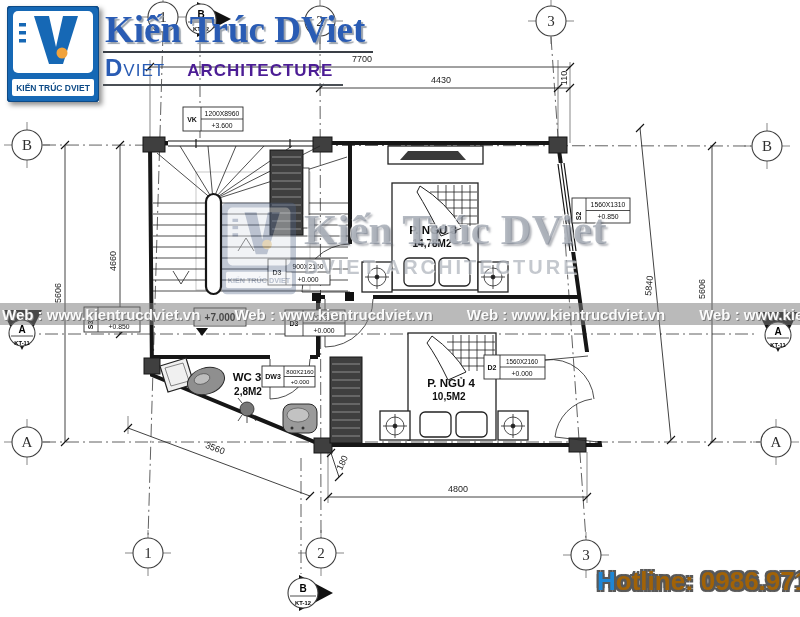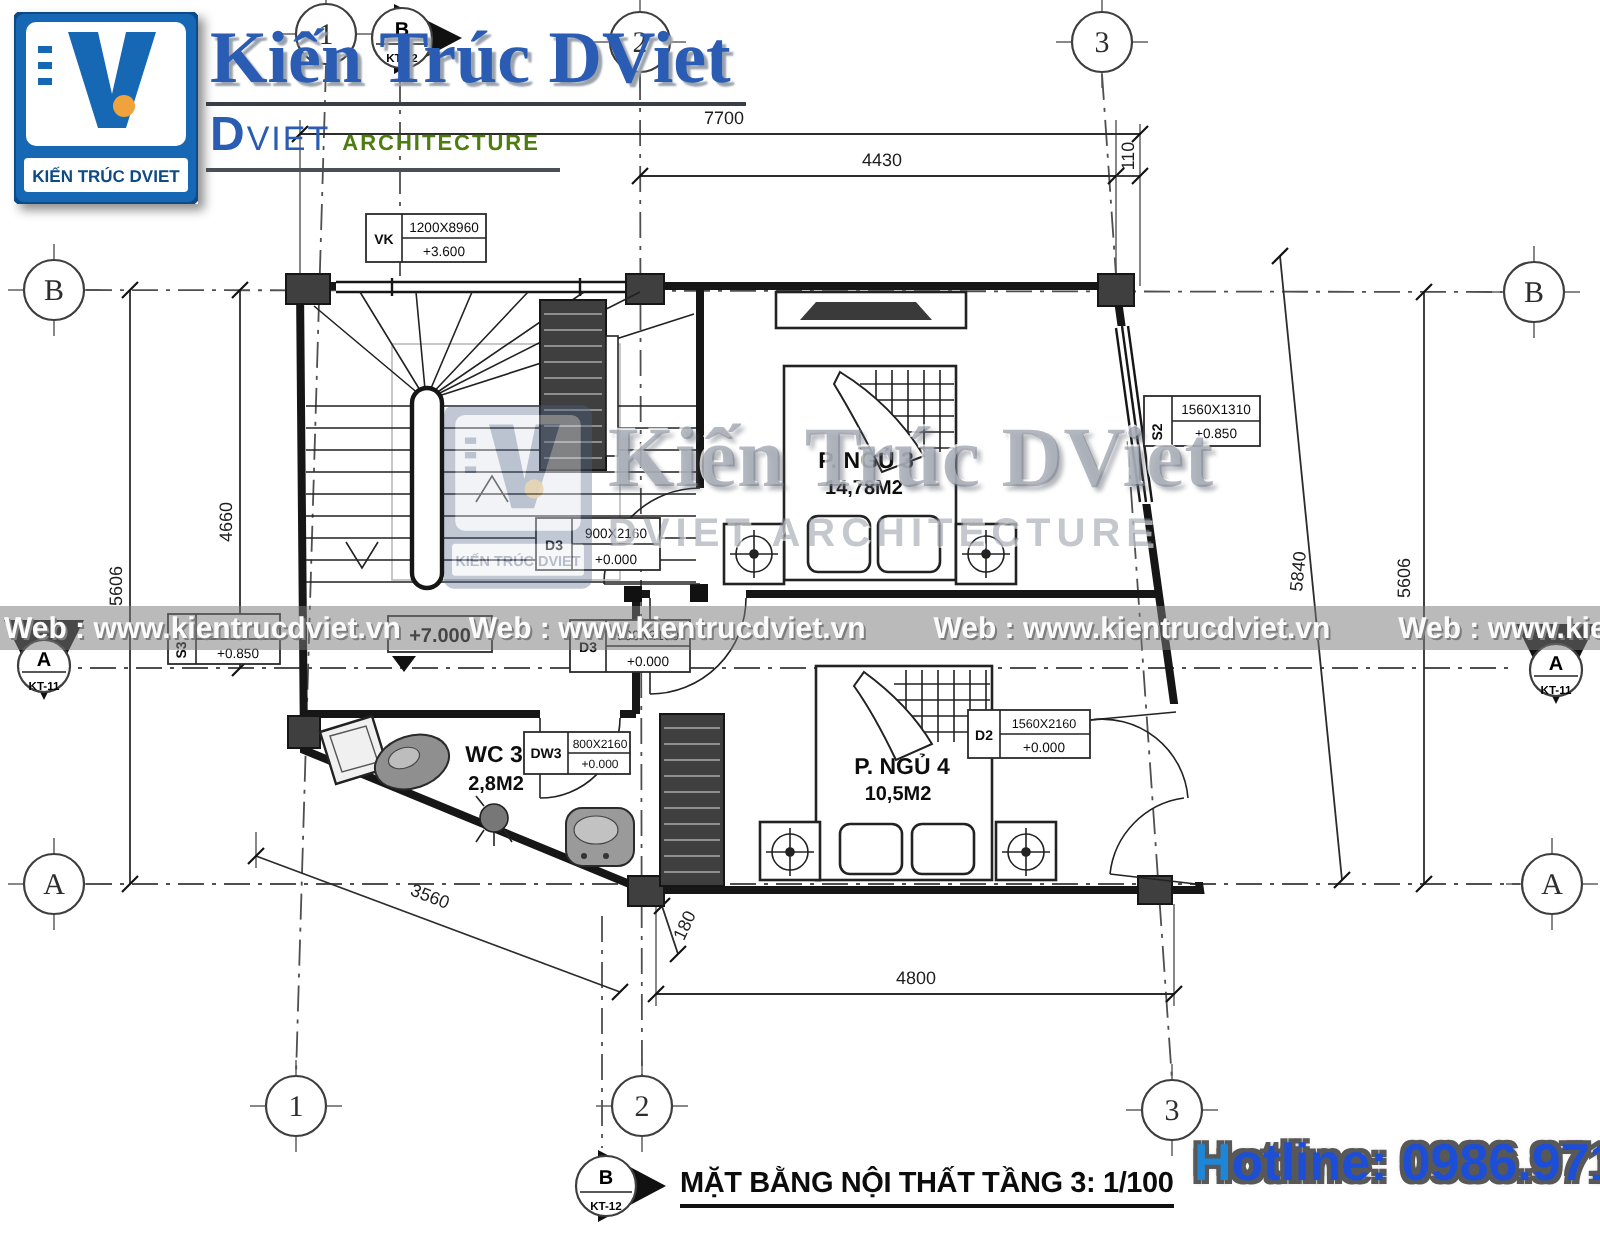--- a/index.html
+++ b/index.html
@@ -10,21 +10,21 @@
   .logo{position:absolute;left:7px;top:6px;width:92px;height:96px;
         box-shadow:3px 3px 5px rgba(0,0,0,.45);}
   .brand{position:absolute;left:103px;top:10px;white-space:nowrap;}
   .brand-title{font-family:"Liberation Serif",serif;font-weight:bold;font-size:37px;
                line-height:40px;color:#2a5cb4;text-shadow:2px 2px 1px #9aa2ac;
                border-bottom:2px solid #3a3f46;padding:0 8px 1px 2px;display:inline-block;}
   .brand-sub{margin-top:1px;border-bottom:2px solid #4a4f55;display:inline-block;
              padding:0 10px 2px 2px;letter-spacing:1px;}
   .brand-sub .bd{color:#2a5cb4;font-weight:bold;font-size:24px;}
   .brand-sub .bv{color:#2a5cb4;font-weight:normal;font-size:17px;}
-  .brand-sub .ba{color:#4d7c0f;font-weight:bold;font-size:11px;margin-left:6px;}
+  .brand-sub .ba{color:#4c1d95;font-weight:bold;font-size:17px;margin-left:22px;}
   
   .wm-center{position:absolute;left:222px;top:200px;z-index:4;display:flex;
              pointer-events:none;align-items:flex-start;}
   .wm-logo{width:74px;height:97px;opacity:.42;}
   .wm-texts{margin-left:8px;margin-top:8px;white-space:nowrap;}
   .wm-big{font-family:"Liberation Serif",serif;font-weight:bold;font-size:43px;line-height:44px;
           color:rgba(118,128,142,.55);
           text-shadow:-1px -1px 0 rgba(255,255,255,.75),2px 2px 2px rgba(90,96,106,.45);}
   .wm-sub{font-weight:bold;font-size:20px;letter-spacing:3px;margin-top:4px;
           color:rgba(138,146,158,.50);text-shadow:1px 1px 0 rgba(255,255,255,.6);}
@@ -34,21 +34,21 @@
            padding-left:2px;overflow:hidden;white-space:nowrap;pointer-events:none;}
   .wm-band span{font-size:15px;font-weight:bold;color:#fbfbfb;
                 text-shadow:1px 1px 0 #7d7d7d;text-align:center;}
   
   .fig-title{position:absolute;left:340px;top:584px;z-index:7;font-size:14.5px;font-weight:bold;
              color:#0c0c0c;border-bottom:2.5px solid #111;padding-bottom:2px;letter-spacing:-.2px;}
   .hotline{position:absolute;left:597px;top:566px;z-index:7;font-size:26px;font-weight:bold;
            white-space:nowrap;}
   .hotline .hl-h{color:#1e86d6;text-shadow:-2px -2px 0 #585858,2px -2px 0 #585858,
                  -2px 2px 0 #585858,2px 2px 0 #585858,0 0 3px #585858;}
-  .hotline .hl-w,.hotline .hl-n{color:#1d4ed8;text-shadow:-2px -2px 0 #585858,2px -2px 0 #585858,
+  .hotline .hl-w,.hotline .hl-n{color:#a16207;text-shadow:-2px -2px 0 #585858,2px -2px 0 #585858,
                  -2px 2px 0 #585858,2px 2px 0 #585858,0 0 3px #585858;margin-top:15px;}
   .hotline .hl-n{margin-left:7px;}
   
   #plan{position:absolute;left:0;top:0;z-index:1;}
   .wall{stroke:#161616;stroke-width:4;fill:none;}
   .wallthin{stroke:#161616;stroke-width:1.2;fill:none;}
   .grid{stroke:#4f4f4f;stroke-width:.9;fill:none;stroke-dasharray:13 4 2 4;}
   .ext{stroke:#555;stroke-width:.7;fill:none;}
   .dim{stroke:#2c2c2c;stroke-width:.9;fill:none;}
   .tk{stroke:#111;stroke-width:1.1;}
@@ -457,18 +457,17 @@
     </svg>
   </div>
   <div class="brand">
     <div class="brand-title">Kiến Trúc DViet</div><br>
     <div class="brand-sub">
       <span class="bd">D</span><span class="bv">VIET</span><span class="ba">ARCHITECTURE</span>
     </div>
   </div>
 </div>
 
-<div class="fig-title">MẶT BẰNG NỘI THẤT TẦNG 3: 1/100</div>
 <div class="hotline">
   <span class="hl-h">H</span><span class="hl-w">otline:</span><span class="hl-n">0986.971.699</span>
 </div>
 
 </div>
 
 </body></html>

